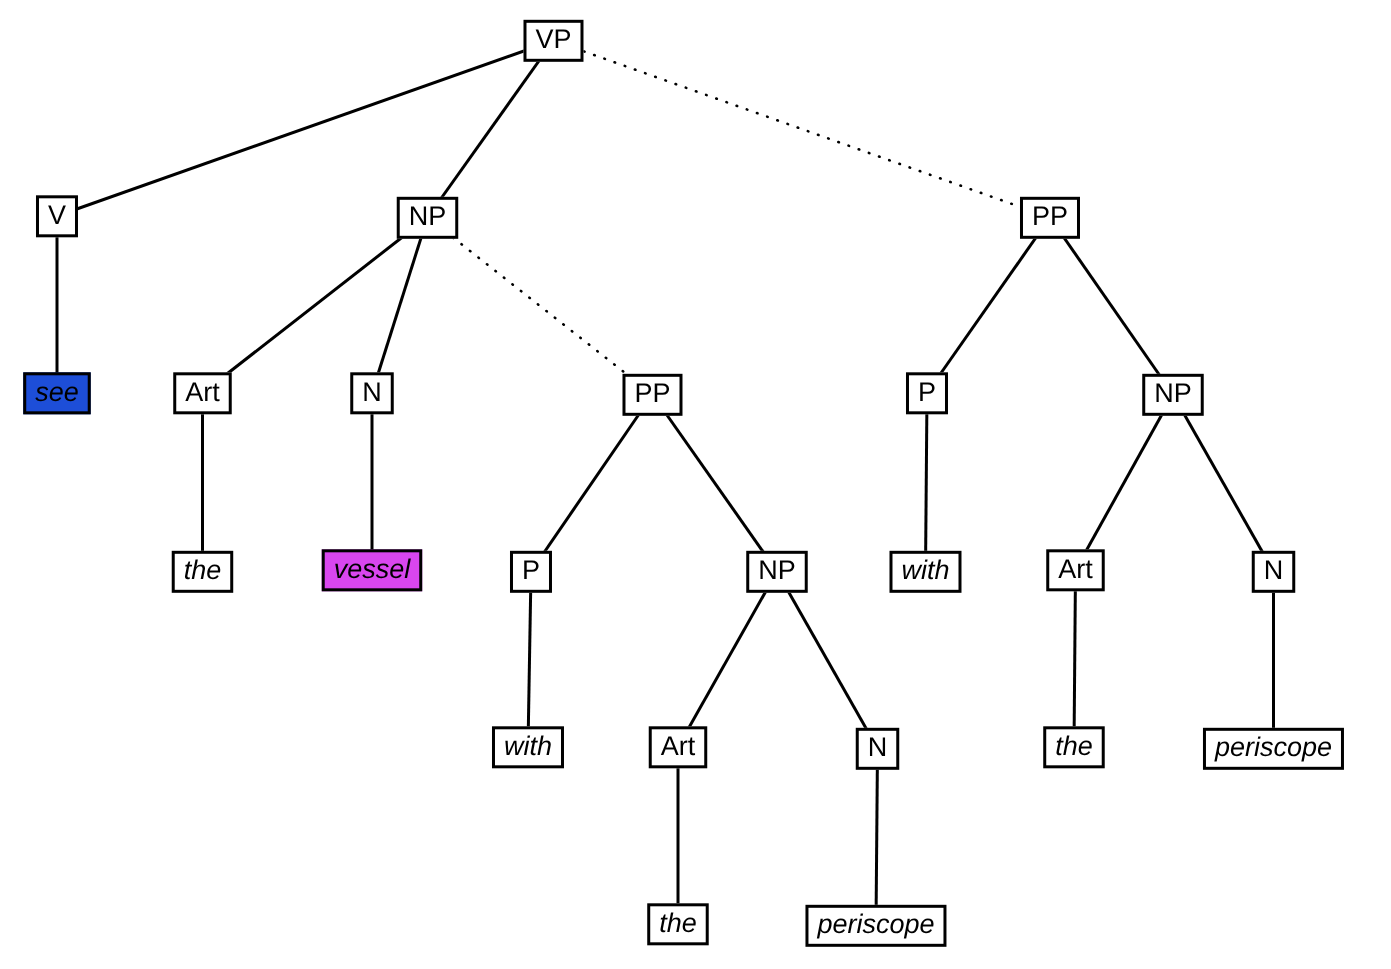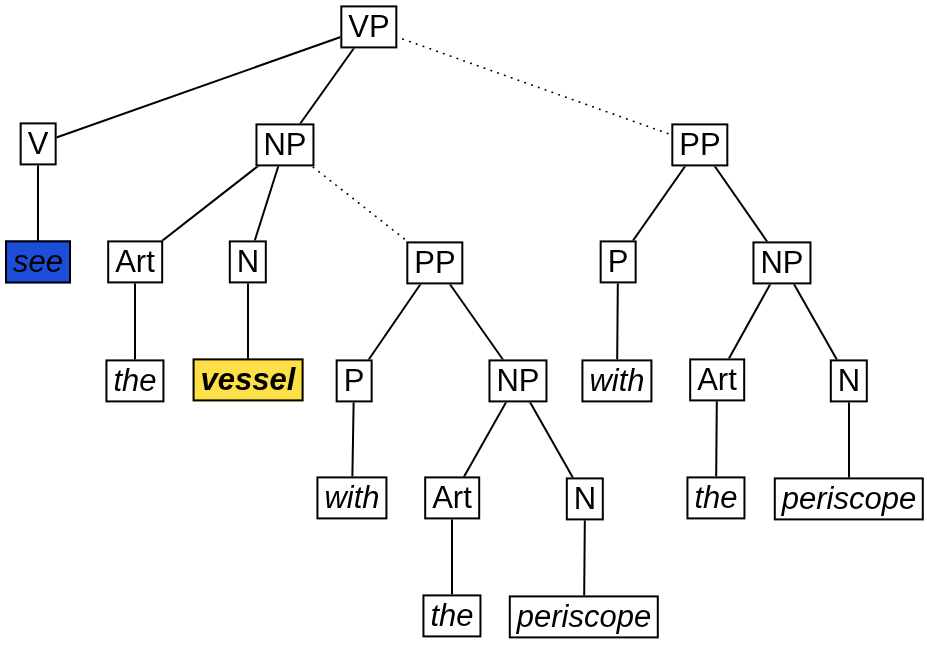--- a/index.html
+++ b/index.html
@@ -21,21 +21,21 @@
     top: 0;
     width: 927px;
     height: 646px;
   }
   .node {
     position: absolute;
     transform: translate(-50%, -50%);
     border: 2px solid #000000;
     background: #ffffff;
     color: #000000;
-    font-size: 31px;
+    font-size: 18px;
     line-height: 1.2;
     padding: 1px 6px;
     white-space: nowrap;
     text-align: center;
     box-sizing: border-box;
   }
   .node.word {
     font-style: italic;
   }
 </style>
@@ -73,21 +73,21 @@
       <div class="node" style="left: 38px; top: 144px; border-color: rgb(0, 0, 0); background: rgb(255, 255, 255); color: rgb(0, 0, 0);">V</div>
       <div class="node" style="left: 285px; top: 145px; border-color: rgb(0, 0, 0); background: rgb(255, 255, 255); color: rgb(0, 0, 0);">NP</div>
       <div class="node" style="left: 700px; top: 145px; border-color: rgb(0, 0, 0); background: rgb(255, 255, 255); color: rgb(0, 0, 0);">PP</div>
       <div class="node word" style="left: 38px; top: 262px; border-color: rgb(0, 0, 0); background: #1d4ed8; color: rgb(0, 0, 0);">see</div>
       <div class="node" style="left: 135px; top: 262px; border-color: rgb(0, 0, 0); background: rgb(255, 255, 255); color: rgb(0, 0, 0);">Art</div>
       <div class="node" style="left: 248px; top: 262px; border-color: rgb(0, 0, 0); background: rgb(255, 255, 255); color: rgb(0, 0, 0);">N</div>
       <div class="node" style="left: 435px; top: 263px; border-color: rgb(0, 0, 0); background: rgb(255, 255, 255); color: rgb(0, 0, 0);">PP</div>
       <div class="node" style="left: 618px; top: 262px; border-color: rgb(0, 0, 0); background: rgb(255, 255, 255); color: rgb(0, 0, 0);">P</div>
       <div class="node" style="left: 782px; top: 263px; border-color: rgb(0, 0, 0); background: rgb(255, 255, 255); color: rgb(0, 0, 0);">NP</div>
       <div class="node word" style="left: 135px; top: 381px; border-color: rgb(0, 0, 0); background: rgb(255, 255, 255); color: rgb(0, 0, 0);">the</div>
-      <div class="node word" style="left: 248px; top: 380px; border-color: rgb(0, 0, 0); background: #fde047; color: rgb(0, 0, 0); font-weight: bold;">vessel</div>
+      <div class="node word" style="left: 248px; top: 380px; border-color: rgb(0, 0, 0); background: #d946ef; color: rgb(0, 0, 0);">vessel</div>
       <div class="node" style="left: 354px; top: 381px; border-color: rgb(0, 0, 0); background: rgb(255, 255, 255); color: rgb(0, 0, 0);">P</div>
       <div class="node" style="left: 518px; top: 381px; border-color: rgb(0, 0, 0); background: rgb(255, 255, 255); color: rgb(0, 0, 0);">NP</div>
       <div class="node word" style="left: 617px; top: 381px; border-color: rgb(0, 0, 0); background: rgb(255, 255, 255); color: rgb(0, 0, 0);">with</div>
       <div class="node" style="left: 717px; top: 380px; border-color: rgb(0, 0, 0); background: rgb(255, 255, 255); color: rgb(0, 0, 0);">Art</div>
       <div class="node" style="left: 849px; top: 381px; border-color: rgb(0, 0, 0); background: rgb(255, 255, 255); color: rgb(0, 0, 0);">N</div>
       <div class="node word" style="left: 352px; top: 498px; border-color: rgb(0, 0, 0); background: rgb(255, 255, 255); color: rgb(0, 0, 0);">with</div>
       <div class="node" style="left: 452px; top: 498px; border-color: rgb(0, 0, 0); background: rgb(255, 255, 255); color: rgb(0, 0, 0);">Art</div>
       <div class="node" style="left: 585px; top: 499px; border-color: rgb(0, 0, 0); background: rgb(255, 255, 255); color: rgb(0, 0, 0);">N</div>
       <div class="node word" style="left: 716px; top: 498px; border-color: rgb(0, 0, 0); background: rgb(255, 255, 255); color: rgb(0, 0, 0);">the</div>
       <div class="node word" style="left: 849px; top: 499px; border-color: rgb(0, 0, 0); background: rgb(255, 255, 255); color: rgb(0, 0, 0);">periscope</div>

